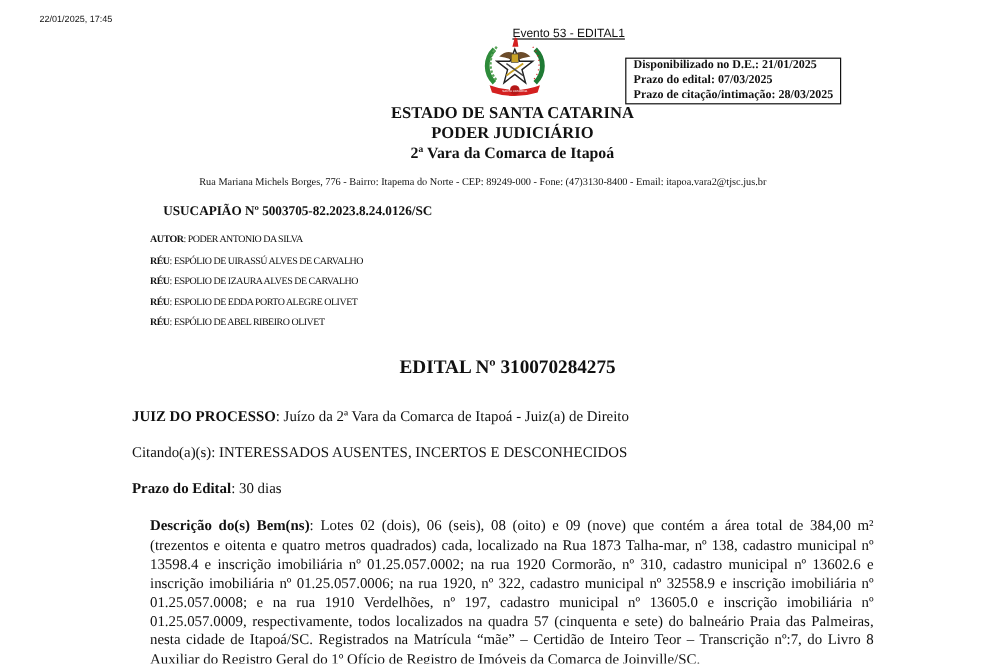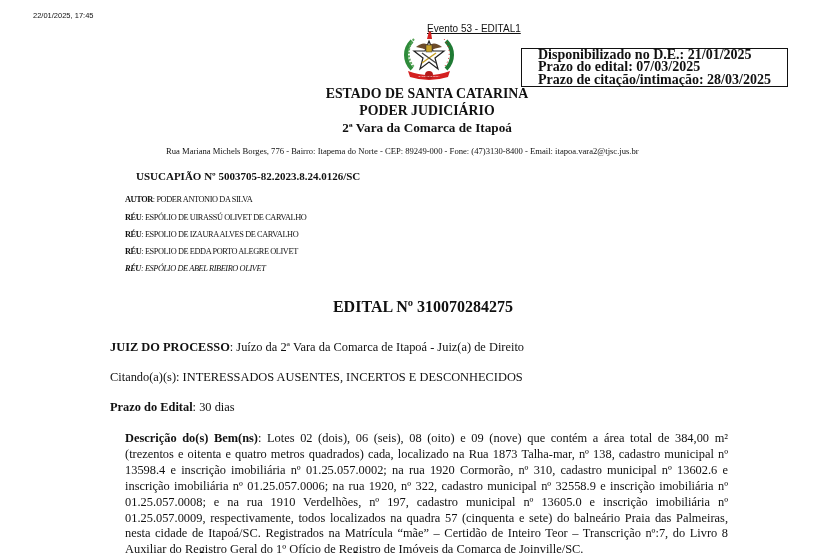--- a/index.html
+++ b/index.html
@@ -2,21 +2,21 @@
 <html><head>
 <meta charset="utf-8">
 <style>
   html, body { margin:0; padding:0; background:#fff; }
   body { width:830px; height:553px; position:relative; overflow:hidden; color:#111;
          font-family:"Liberation Serif", serif; }
   .abs { position:absolute; }
   .print-date { left:33px; top:11px; font-family:"Liberation Sans", sans-serif; font-size:7.5px; }
   .print-event { left:427px; top:23px; font-family:"Liberation Sans", sans-serif; font-size:10px;text-decoration:underline; }
   .crest { left:400px; top:27px; width:58px; height:56px; }
-  .infobox { left:521px; top:48px; border:1px solid #111; padding:0px 16px; font-size:14px;
+  .infobox { left:521px; top:48px; border:1px solid #111; padding:0px 6px; font-size:10px;
              font-weight:bold; line-height:12.3px; white-space:nowrap; }
   .hdr { left:0; width:830px; text-align:center; font-weight:bold; }
   .h1 { top:86px; font-size:13.8px; left:12px; }
   .h2 { top:103px; font-size:13.8px; left:12px; }
   .h3 { top:120px; font-size:13.2px; left:12px; }
   .addr { left:166px; top:146px; font-size:8.6px; white-space:nowrap; }
   .process { left:136px; top:170px; font-size:11px; font-weight:bold; }
   .party { left:125px; font-size:8.3px; white-space:nowrap; letter-spacing:-0.4px; }
   .party b { font-weight:bold; }
   .edital { left:0; width:830px; text-align:center; left:8px; top:298px; font-size:16px; font-weight:bold; }
@@ -60,24 +60,24 @@
 </div>
 
 <div class="abs hdr h1">ESTADO DE SANTA CATARINA</div>
 <div class="abs hdr h2">PODER JUDICIÁRIO</div>
 <div class="abs hdr h3">2ª Vara da Comarca de Itapoá</div>
 <div class="abs addr">Rua Mariana Michels Borges, 776 - Bairro: Itapema do Norte - CEP: 89249-000 - Fone: (47)3130-8400 - Email: itapoa.vara2@tjsc.jus.br</div>
 
 <div class="abs process">USUCAPIÃO Nº 5003705-82.2023.8.24.0126/SC</div>
 
 <div class="abs party" style="top:195px;"><b>AUTOR</b><span>: PODER ANTONIO DA SILVA</span></div>
-<div class="abs party" style="top:213px;"><b>RÉU</b><span>: ESPÓLIO DE UIRASSÚ OLIVET DE CARVALHO</span></div>
+<div class="abs party" style="top:213px;"><b>RÉU</b><span>: ESPÓLIO DE UIRASSÚ ALVES DE CARVALHO</span></div>
 <div class="abs party" style="top:230px;"><b>RÉU</b><span>: ESPOLIO DE IZAURA ALVES DE CARVALHO</span></div>
 <div class="abs party" style="top:247px;"><b>RÉU</b><span>: ESPOLIO DE EDDA PORTO ALEGRE OLIVET</span></div>
-<div class="abs party" style="top:264px;font-style:italic;"><b>RÉU</b><span>: ESPÓLIO DE ABEL RIBEIRO OLIVET</span></div>
+<div class="abs party" style="top:264px;"><b>RÉU</b><span>: ESPÓLIO DE ABEL RIBEIRO OLIVET</span></div>
 
 <div class="abs edital">EDITAL Nº 310070284275</div>
 
 <div class="abs line" style="top:340px;"><b>JUIZ DO PROCESSO</b><span>: Juízo da 2ª Vara da Comarca de Itapoá - Juiz(a) de Direito</span></div>
 <div class="abs line" style="top:370px;">Citando(a)(s): INTERESSADOS AUSENTES, INCERTOS E DESCONHECIDOS</div>
 <div class="abs line" style="top:400px;"><b>Prazo do Edital</b><span>: 30 dias</span></div>
 
 <div class="abs desc"><b>Descrição do(s) Bem(ns)</b><span>:  Lotes 02 (dois), 06 (seis), 08 (oito) e 09 (nove) que contém a área total de 384,00 m² (trezentos e oitenta e quatro metros quadrados) cada, localizado na Rua 1873 Talha-mar, nº 138, cadastro municipal nº 13598.4 e inscrição imobiliária nº 01.25.057.0002; na rua 1920 Cormorão, nº 310, cadastro municipal nº 13602.6 e inscrição imobiliária nº 01.25.057.0006; na rua 1920, nº 322, cadastro municipal nº 32558.9 e inscrição imobiliária nº 01.25.057.0008; e na rua 1910 Verdelhões, nº 197, cadastro municipal nº 13605.0 e inscrição imobiliária nº 01.25.057.0009, respectivamente, todos localizados na quadra 57 (cinquenta e sete) do balneário Praia das Palmeiras, nesta cidade de Itapoá/SC. Registrados na Matrícula “mãe” – Certidão de Inteiro Teor – Transcrição nº:7, do Livro 8 Auxiliar do Registro Geral do 1º Ofício de Registro de Imóveis da Comarca de Joinville/SC.</span></div>
 
 </body></html>

